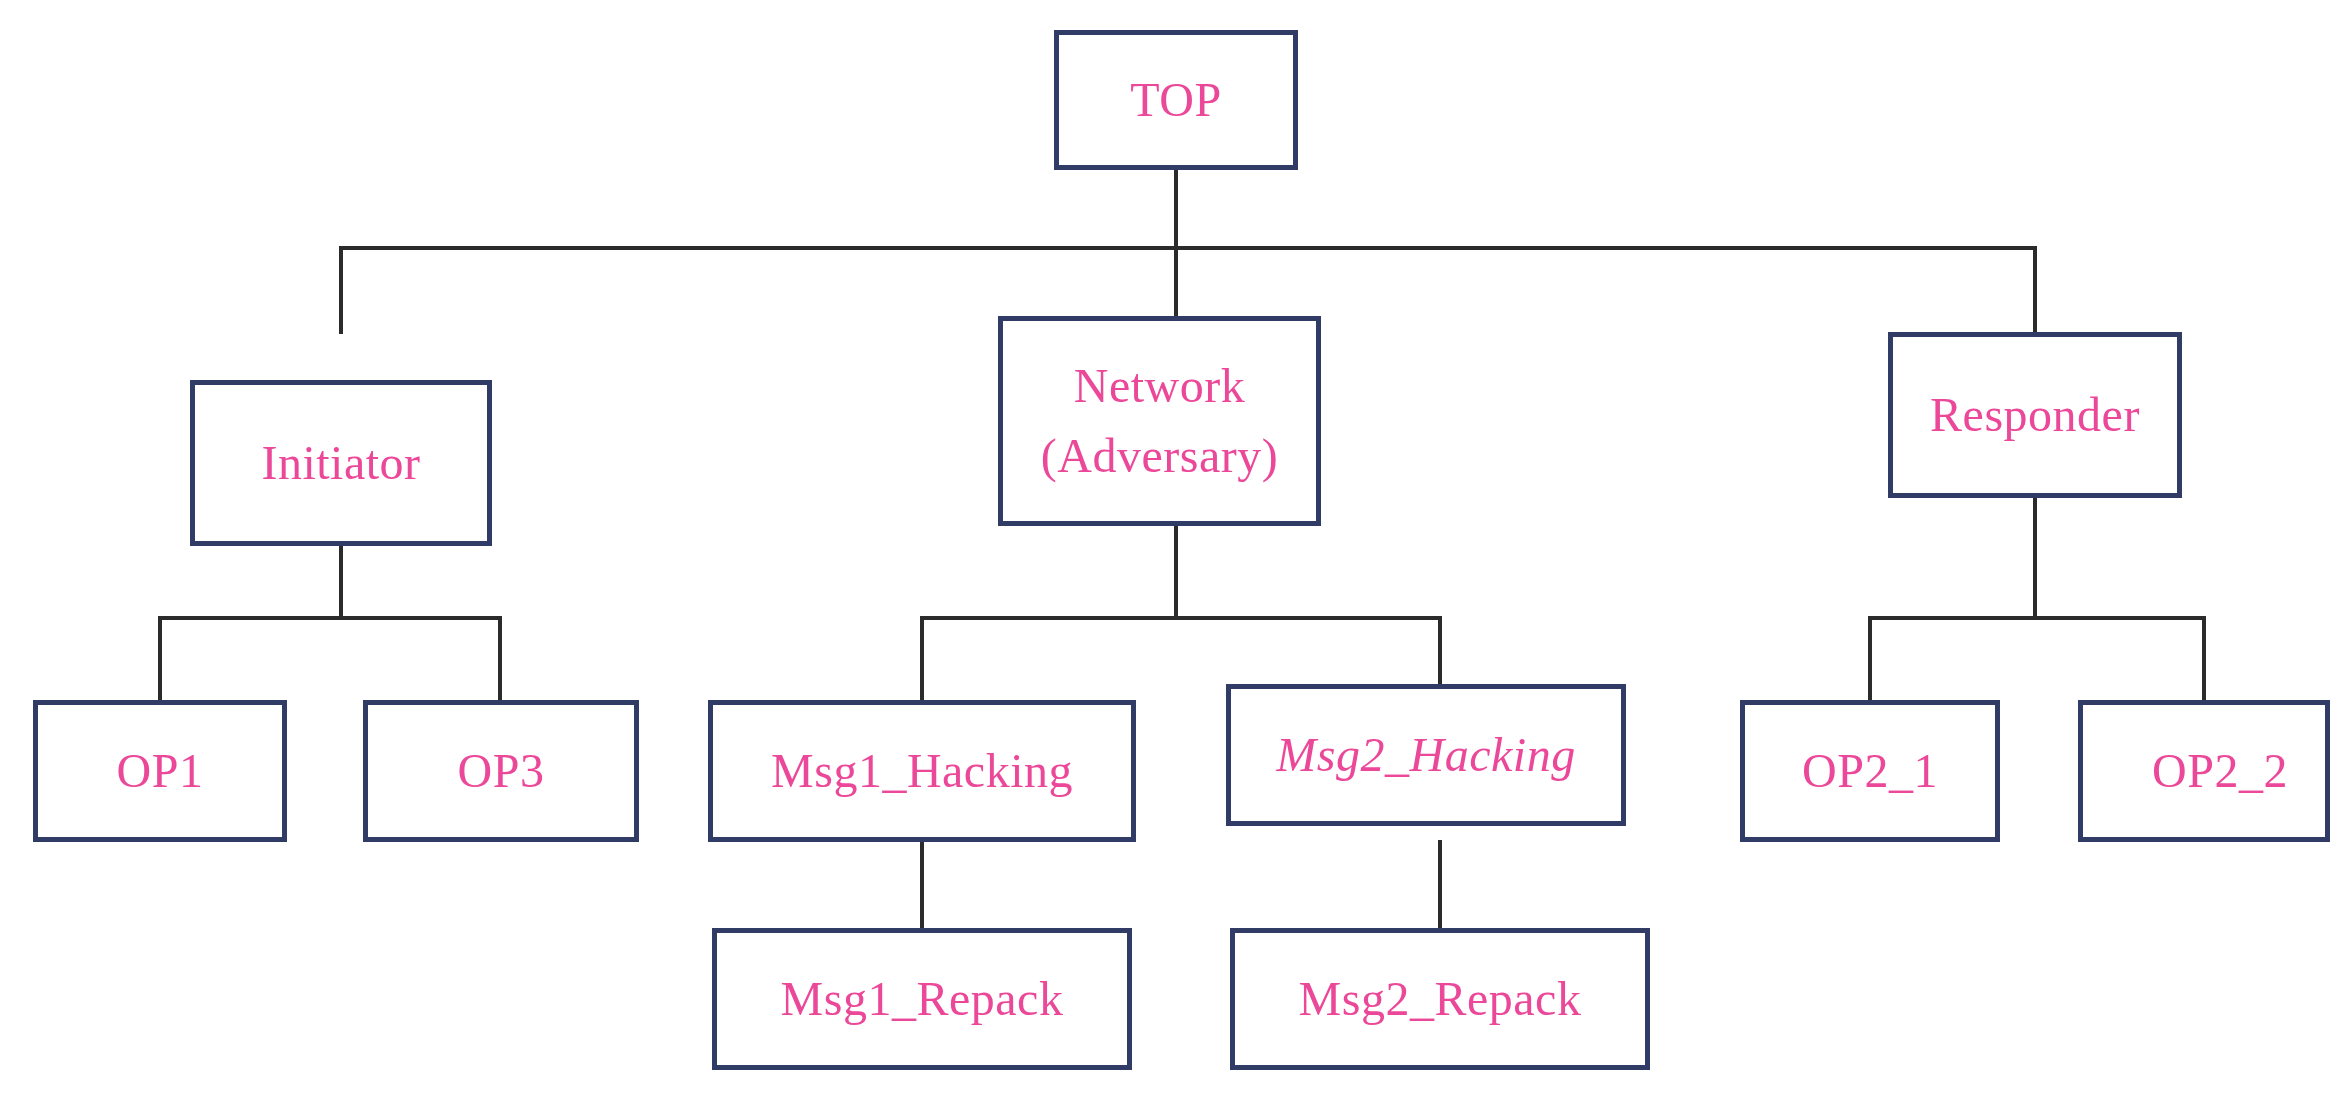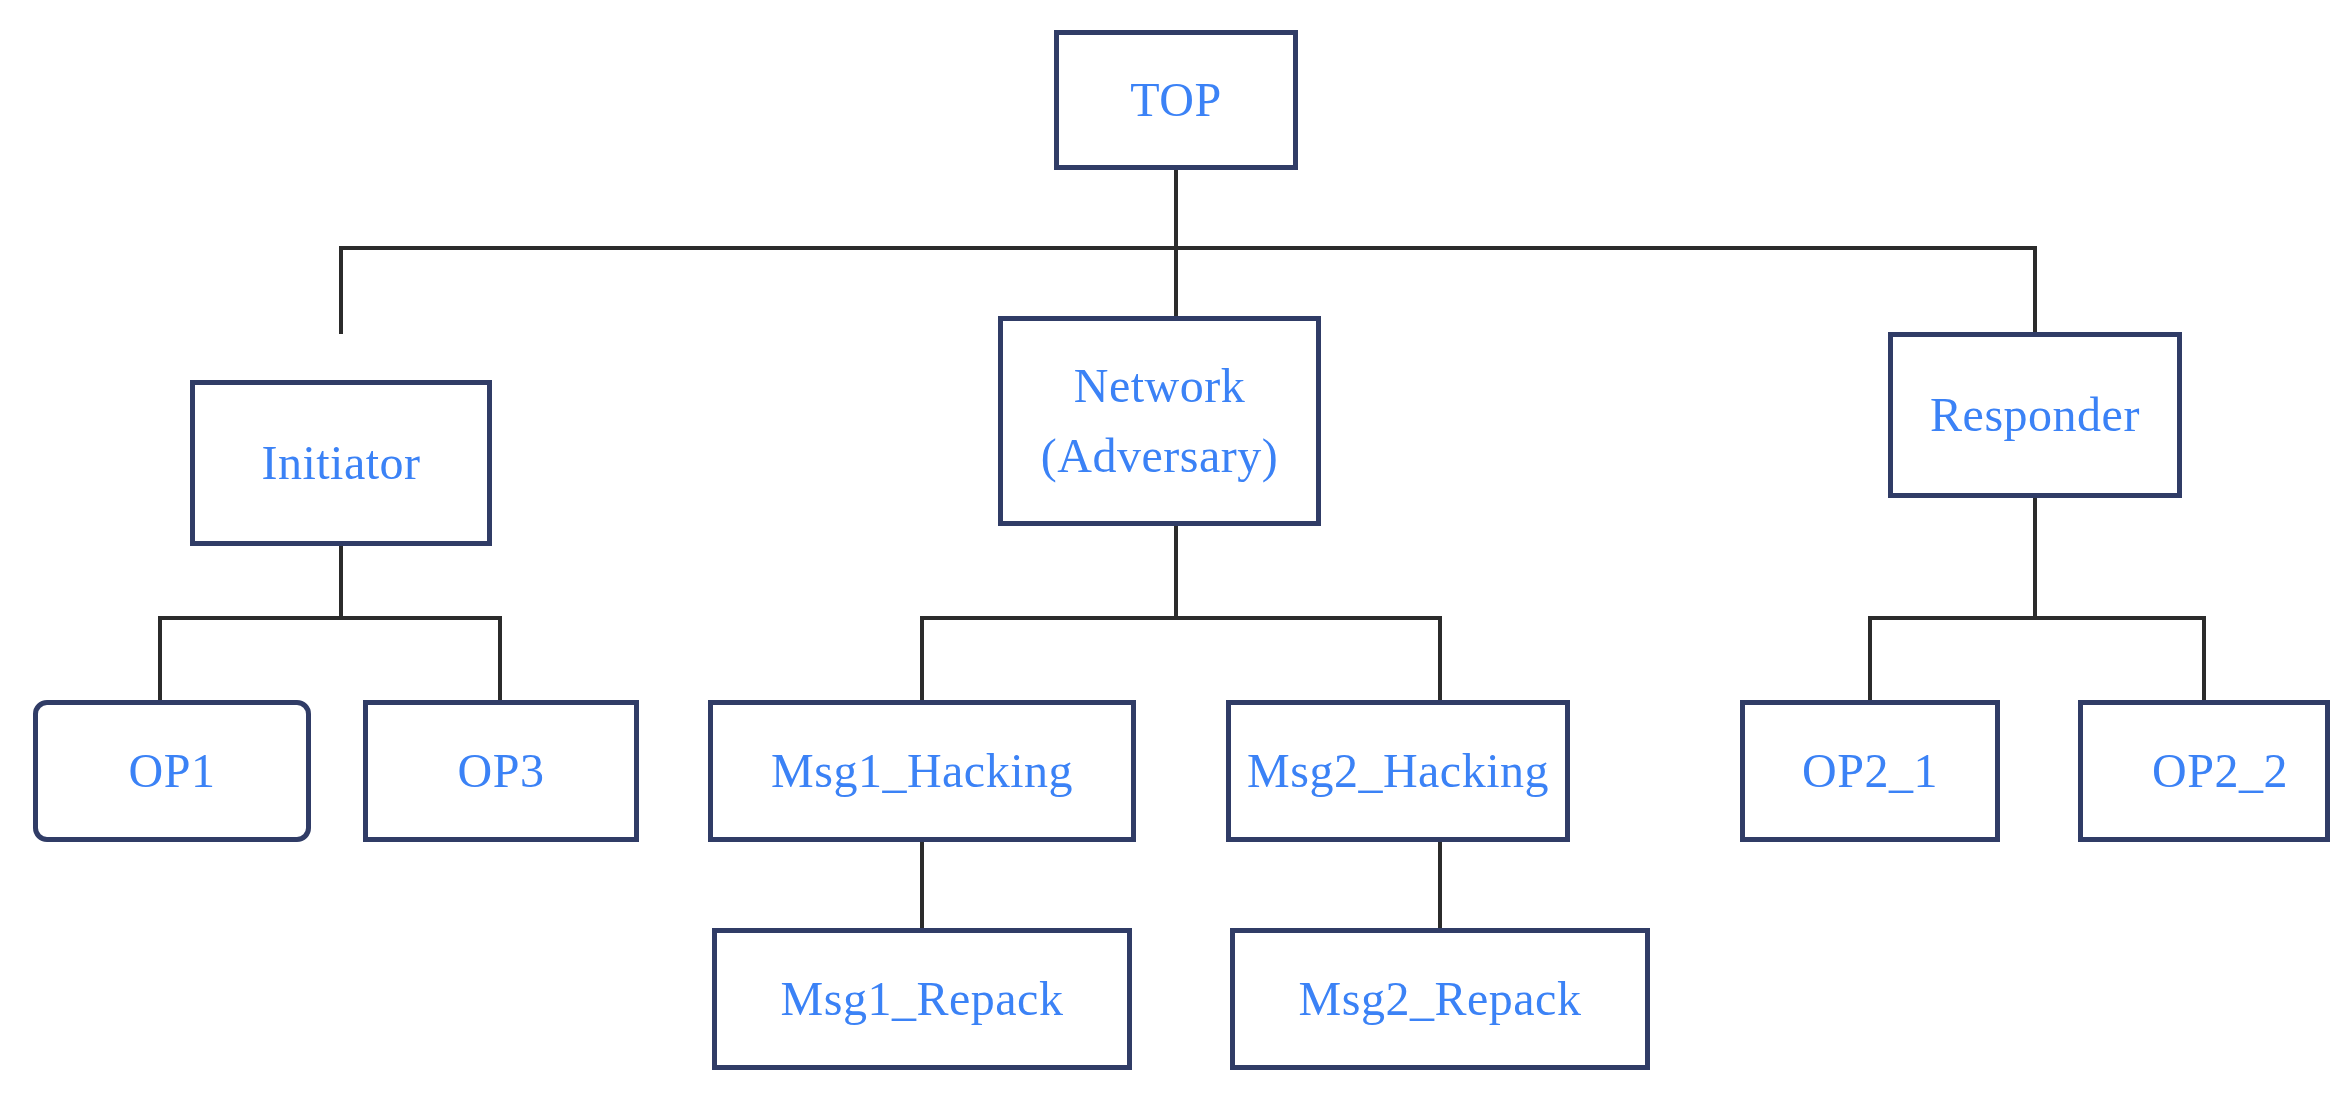--- a/index.html
+++ b/index.html
@@ -28,35 +28,35 @@
   }
   .node {
     position: absolute;
     box-sizing: border-box;
     background: #ffffff;
     border: 5px solid #303c66;
     display: flex;
     align-items: center;
     justify-content: center;
     text-align: center;
-    color: #3b82f6;
+    color: #ec4899;
     font-size: 48px;
     line-height: 1.45;
     white-space: pre-line;
     letter-spacing: 0.5px;
   }
   
   .n-top          { left: 1054px; top: 30px;  width: 244px; height: 140px; }
   .n-initiator    { left: 190px;  top: 332px; width: 302px; height: 166px; margin-top: 48px; }
   .n-network      { left: 998px;  top: 316px; width: 323px; height: 210px; }
   .n-responder    { left: 1888px; top: 332px; width: 294px; height: 166px; }
-  .n-op1          { left: 33px;   top: 700px; width: 278px; height: 142px; border-radius: 14px; }
+  .n-op1          { left: 33px;   top: 700px; width: 254px; height: 142px; }
   .n-op3          { left: 363px;  top: 700px; width: 276px; height: 142px; }
   .n-msg1-hacking { left: 708px;  top: 700px; width: 428px; height: 142px; }
-  .n-msg2-hacking { left: 1226px; top: 700px; width: 344px; height: 142px; }
+  .n-msg2-hacking { left: 1226px; top: 684px; width: 400px; height: 142px; font-style: italic; }
   .n-op2-1        { left: 1740px; top: 700px; width: 260px; height: 142px; justify-content: center; }
   .n-op2-2        { left: 2078px; top: 700px; width: 252px; height: 142px; padding-left: 32px; }
   .n-msg1-repack  { left: 712px;  top: 928px; width: 420px; height: 142px; }
   .n-msg2-repack  { left: 1230px; top: 928px; width: 420px; height: 142px; }
 </style>
 </head>
 <body>
 
 <div class="canvas">
 

